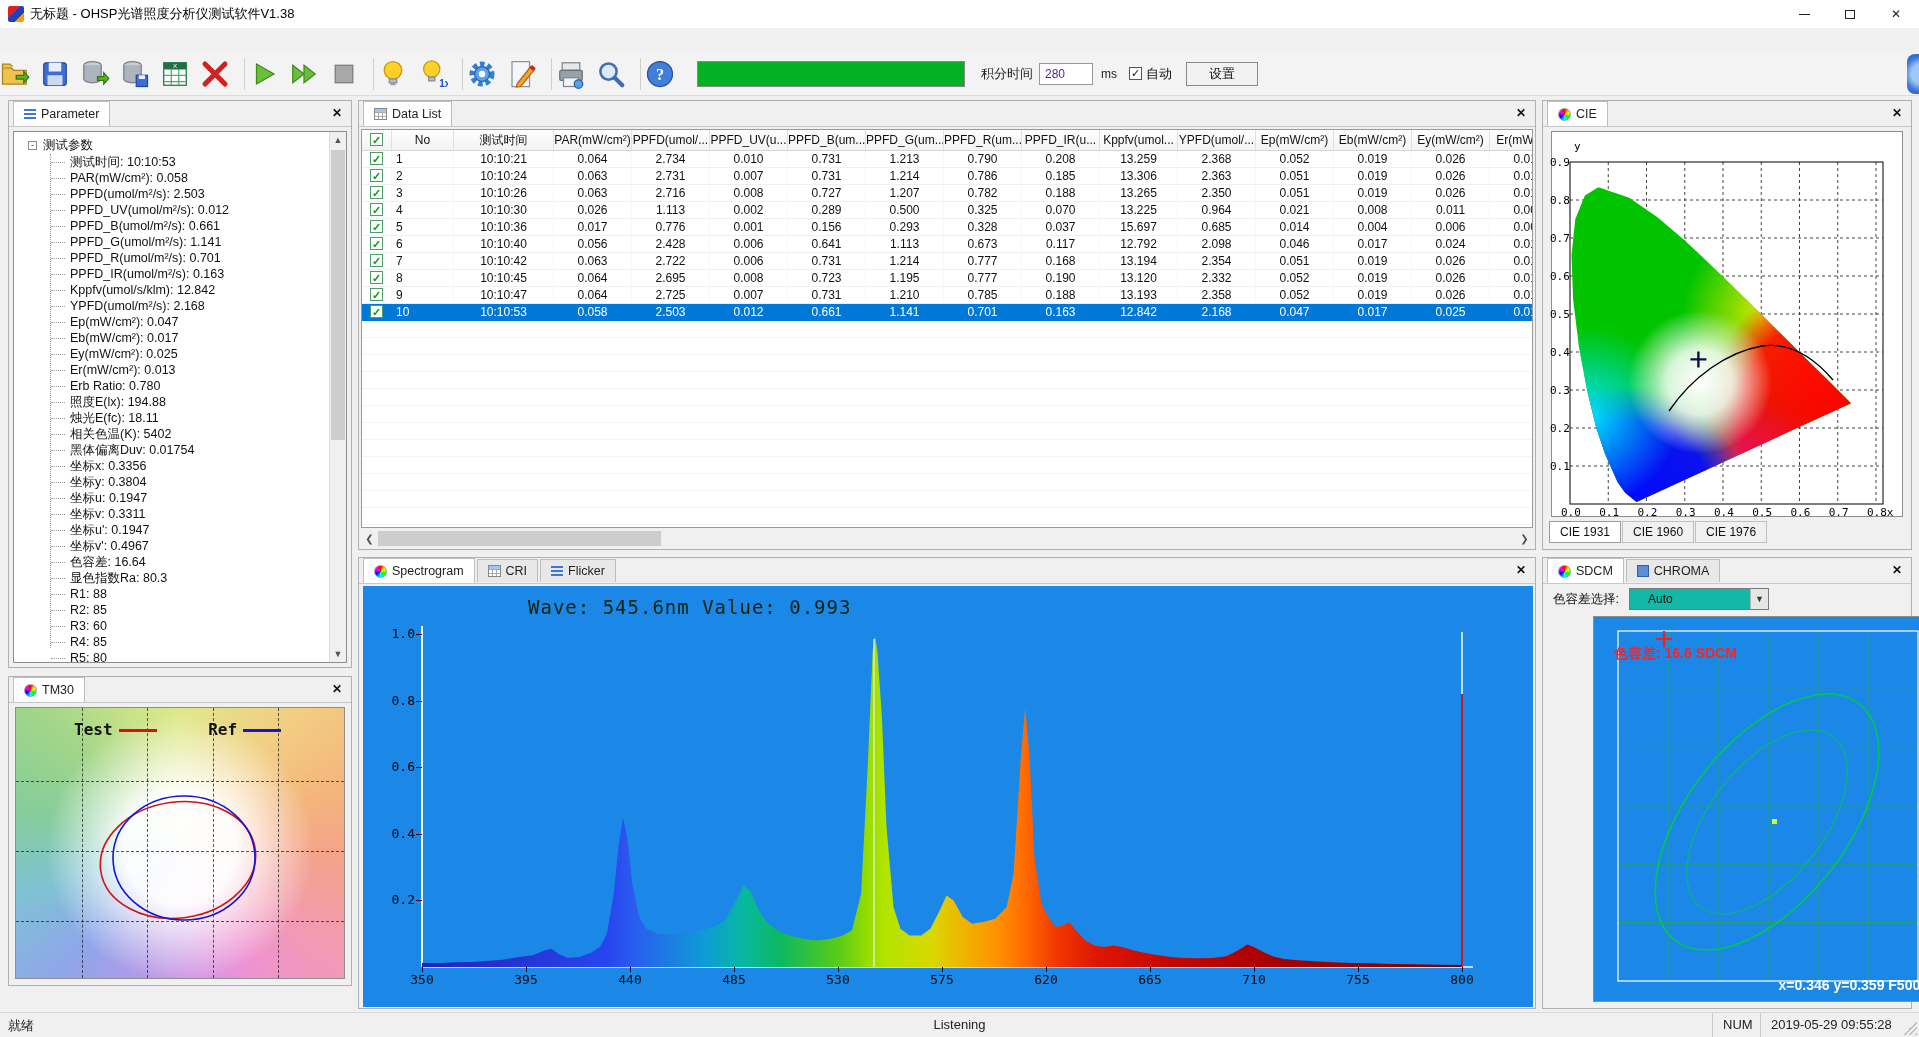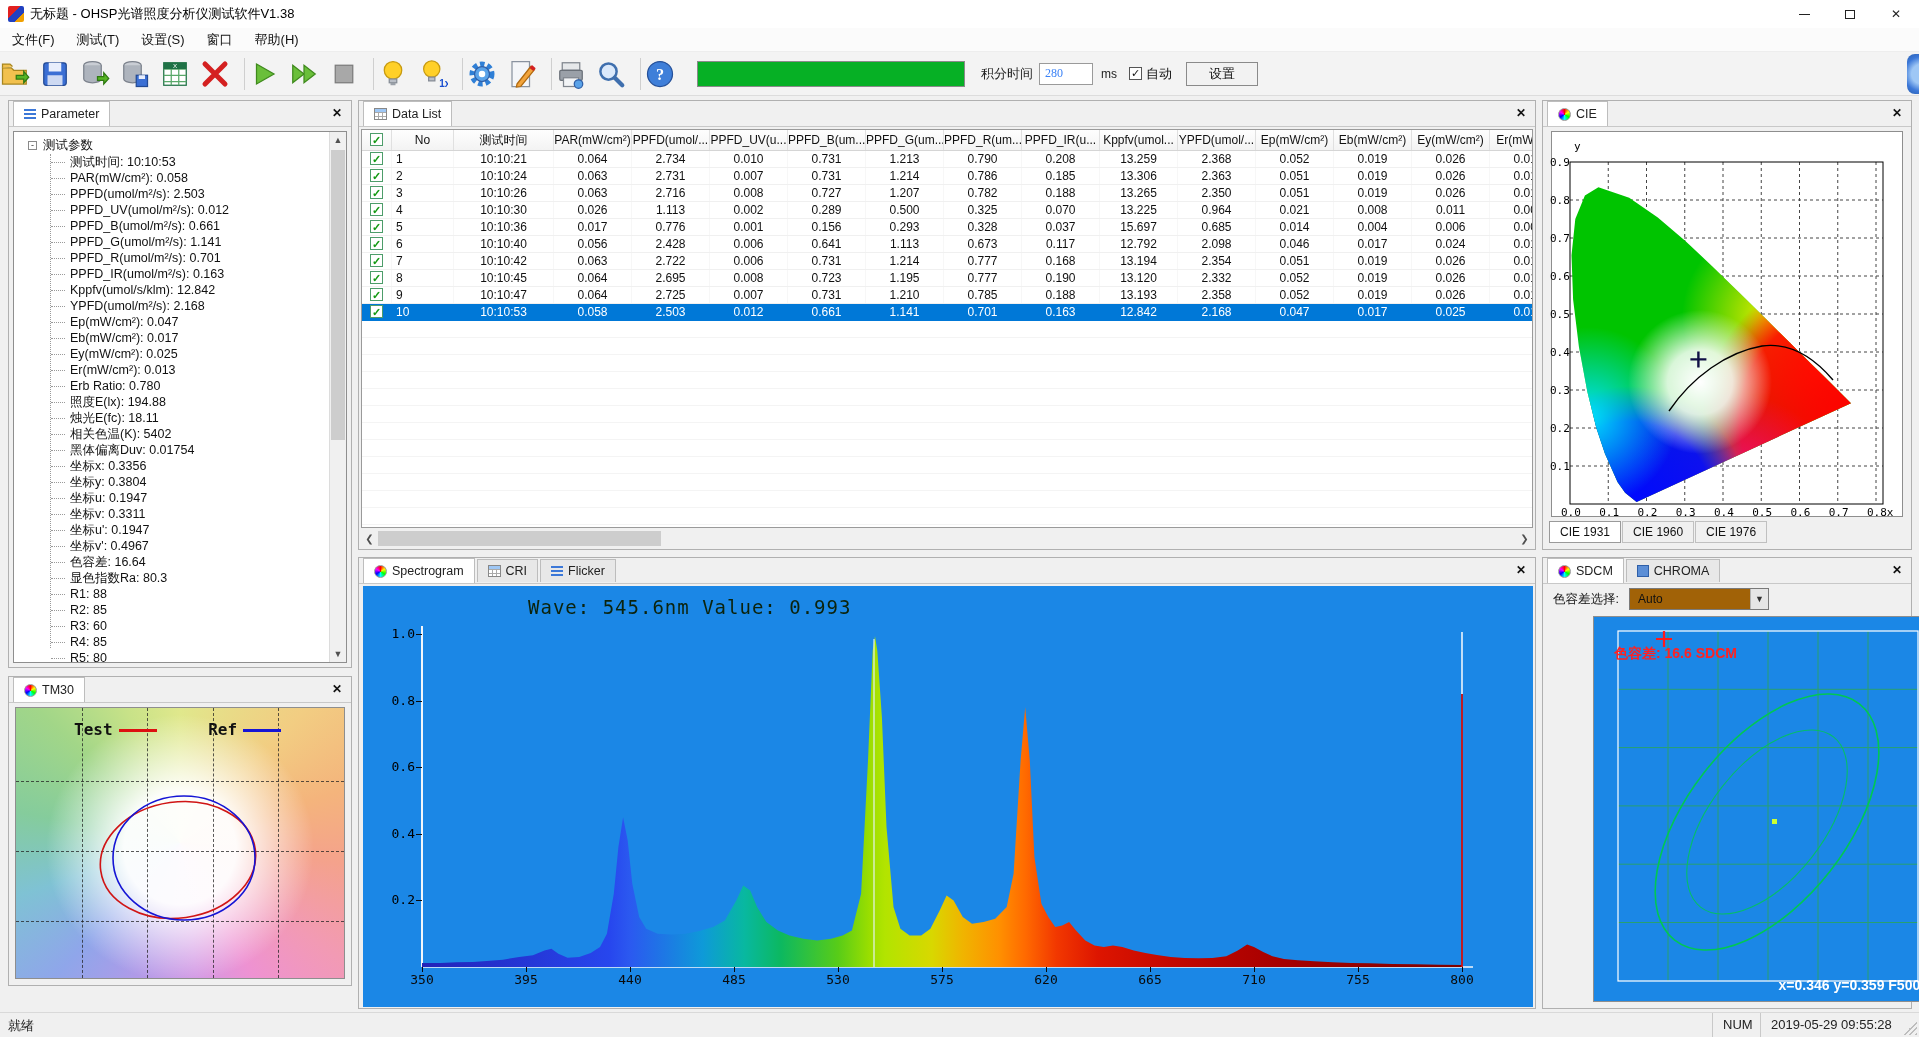--- a/index.html
+++ b/index.html
@@ -19,21 +19,21 @@
 
   .menubar { position:absolute; left:0; top:28px; width:1919px; height:24px; background:#fbfbfb; display:flex; align-items:center; border-bottom:1px solid #ededed; }
   .menu-item { padding:3px 10px; margin-left:2px; color:#111; }
 
   .toolbar { position:absolute; left:0; top:52px; width:1919px; height:44px; background:#f3f3f3; border-bottom:1px solid #dcdcdc; display:flex; align-items:center; }
   .tbtn { width:40px; height:38px; display:flex; align-items:center; justify-content:flex-start; }
   .tsep { width:1px; height:32px; background:#cfcfcf; margin:0 4px; }
   .progress-wrap { width:268px; height:26px; border:1px solid #8a8a8a; background:#e6e6e6; margin-left:12px; }
   .progress-fill { height:100%; width:100%; }
   .tb-label { margin-left:16px; color:#222; }
-  .tb-input { width:54px; height:22px; margin-left:6px; border:1px solid #9a9a9a; background:#fff; color:#3b82f6; font-size:12px; padding:2px 5px;font-family:Liberation Serif, serif; }
+  .tb-input { width:54px; height:22px; margin-left:6px; border:1px solid #9a9a9a; background:#fff; color:#4c1d95; font-size:12px; padding:2px 5px; }
   .tb-unit { margin-left:8px; color:#222; font-size:12px; }
   .tb-check { display:flex; align-items:center; margin-left:12px; }
   .cbx { width:13px; height:13px; border:1px solid #555; background:#fff; font-size:11px; line-height:11px; text-align:center; color:#111; margin-right:4px; }
   .tb-btn { margin-left:14px; width:72px; height:24px; background:#f2f2f2; border:1px solid #8a8a8a; text-align:center; line-height:22px; font-size:13px; }
   .clip-icon { position:absolute; right:0; top:54px; width:12px; height:40px; border-radius:8px 0 0 8px;
                background:radial-gradient(circle at 120% 50%, #9ec7f5 0 40%, #3c78d8 70%, #2a5fb0 100%); }
 
   
   .panel { position:absolute; background:#f0f0f0; border:1px solid #b0b0b0; }
   .tabrow { position:relative; height:26px; background:#f0f0f0; border-bottom:1px solid #c8c8c8; display:flex; align-items:center; padding-left:4px; }
@@ -100,21 +100,21 @@
       background:
         radial-gradient(circle at 50% 52%, rgba(255,255,255,.96) 0 26%, rgba(255,255,255,0) 62%),
         conic-gradient(from 0deg at 50% 50%, #e0e88c, #f2cd82 12%, #f4b47c 20%, #f4a28c 27%, #f29ab4 35%, #ee92d2 42%, #d398e4 48%, #b09ae8 55%, #8fa6ea 62%, #7fc2d4 70%, #85cc9c 78%, #a2d688 87%, #c8e288 94%, #e0e88c); }
   .tm-v { position:absolute; top:0; bottom:0; width:0; border-left:1px dashed #222; opacity:.75; }
   .tm-h { position:absolute; left:0; right:0; height:0; border-top:1px dashed #222; opacity:.75; }
   .tm-legend { position:absolute; top:12px; left:0; right:0; font-family:"DejaVu Sans Mono", monospace; font-weight:bold; font-size:16px; color:#111; }
   .leg-line { display:inline-block; width:38px; height:3px; vertical-align:middle; margin:0 6px; }
 
   
   .sdcm-row { position:absolute; left:0; top:27px; width:100%; height:28px; display:flex; align-items:center; }
-  .combo { position:relative; width:140px; height:22px; border:1px solid #7a7a7a; background:#a16207; font-size:12px; line-height:20px; padding-left:8px; margin-left:10px; }
+  .combo { position:relative; width:140px; height:22px; border:1px solid #7a7a7a; background:#14b8a6; font-size:12px; line-height:20px; padding-left:18px; margin-left:10px; }
   .combo-arrow { position:absolute; right:0; top:0; width:18px; height:20px; background:#e6e6e6; border-left:1px solid #b5b5b5; text-align:center; font-size:9px; line-height:20px; color:#333; }
   .sdcm-chart { position:absolute; left:8px; top:58px; width:352px; height:386px; background:#1b87e6; border:1px solid #8e8e8e; overflow:hidden;margin-left:42px; }
   .sdcm-anno { position:absolute; left:20px; top:28px; color:#ff2222; font-weight:bold; font-size:14px; }
   .sdcm-readout { position:absolute; right:16px; bottom:8px; color:#ffffff; font-weight:bold; font-size:14px; }
 
   
   .statusbar { position:absolute; left:0; top:1012px; width:1919px; height:25px; background:#f0f0f0; border-top:1px solid #d9d9d9; font-size:13px; color:#222; }
   .st-left { position:absolute; left:8px; top:4px; }
   .st-center { position:absolute; left:0; right:0; top:4px; text-align:center; }
   .st-cell { position:absolute; top:0; height:25px; line-height:24px; border-left:1px solid #c9c9c9; padding-left:10px; }
@@ -133,27 +133,20 @@
       <div class="win-btn wb-min">
           <i></i>
         </div>
       <div class="win-btn wb-max">
           <i></i>
         </div>
       <div class="win-btn">✕</div>
     </div>
   </div>
 
-  <div class="menubar" id="menubar">
-      <span class="menu-item">文件(F)</span>
-      <span class="menu-item">测试(T)</span>
-      <span class="menu-item">设置(S)</span>
-      <span class="menu-item">窗口</span>
-      <span class="menu-item">帮助(H)</span>
-    </div>
 
   <div class="toolbar">
     <div class="tbtn">
         <svg width="30" height="30" viewBox="0 0 24 24">
           <path d="M2 7 L9 7 L11 9 L21 9 L21 20 L2 20 Z" fill="#f2c14e" stroke="#a8861f"></path>
           <path d="M2 7 L2 4 L8 4 L10 6" fill="#f2c14e" stroke="#a8861f"></path>
           <path d="M13 13 L19 13 L19 10 L23 14.5 L19 19 L19 16 L13 16 Z" fill="#57b524" stroke="#2f7a12"></path>
         </svg>
       </div>
     <div class="tbtn">
@@ -780,18 +773,19 @@
         <rect x="178" y="202" width="5" height="5" fill="#ccff33"></rect>
         <path d="M70,14 L70,30 M62,22 L78,22" stroke="#ff1a1a" stroke-width="2.2"></path>
       </svg>
       <div class="sdcm-anno">色容差: 16.6 SDCM</div>
       <div class="sdcm-readout">x=0.346 y=0.359 F5000</div>
     </div>
   </div>
 
   <div class="statusbar">
     <div class="st-left">就绪</div>
+    <div class="st-center">Listening</div>
     <div class="st-cell" style="left:1712px; width:48px;">NUM</div>
     <div class="st-cell" style="left:1760px; width:150px;">2019-05-29 09:55:28</div>
     <div class="grip"></div>
   </div>
 
 </div>
 
 </body></html>

